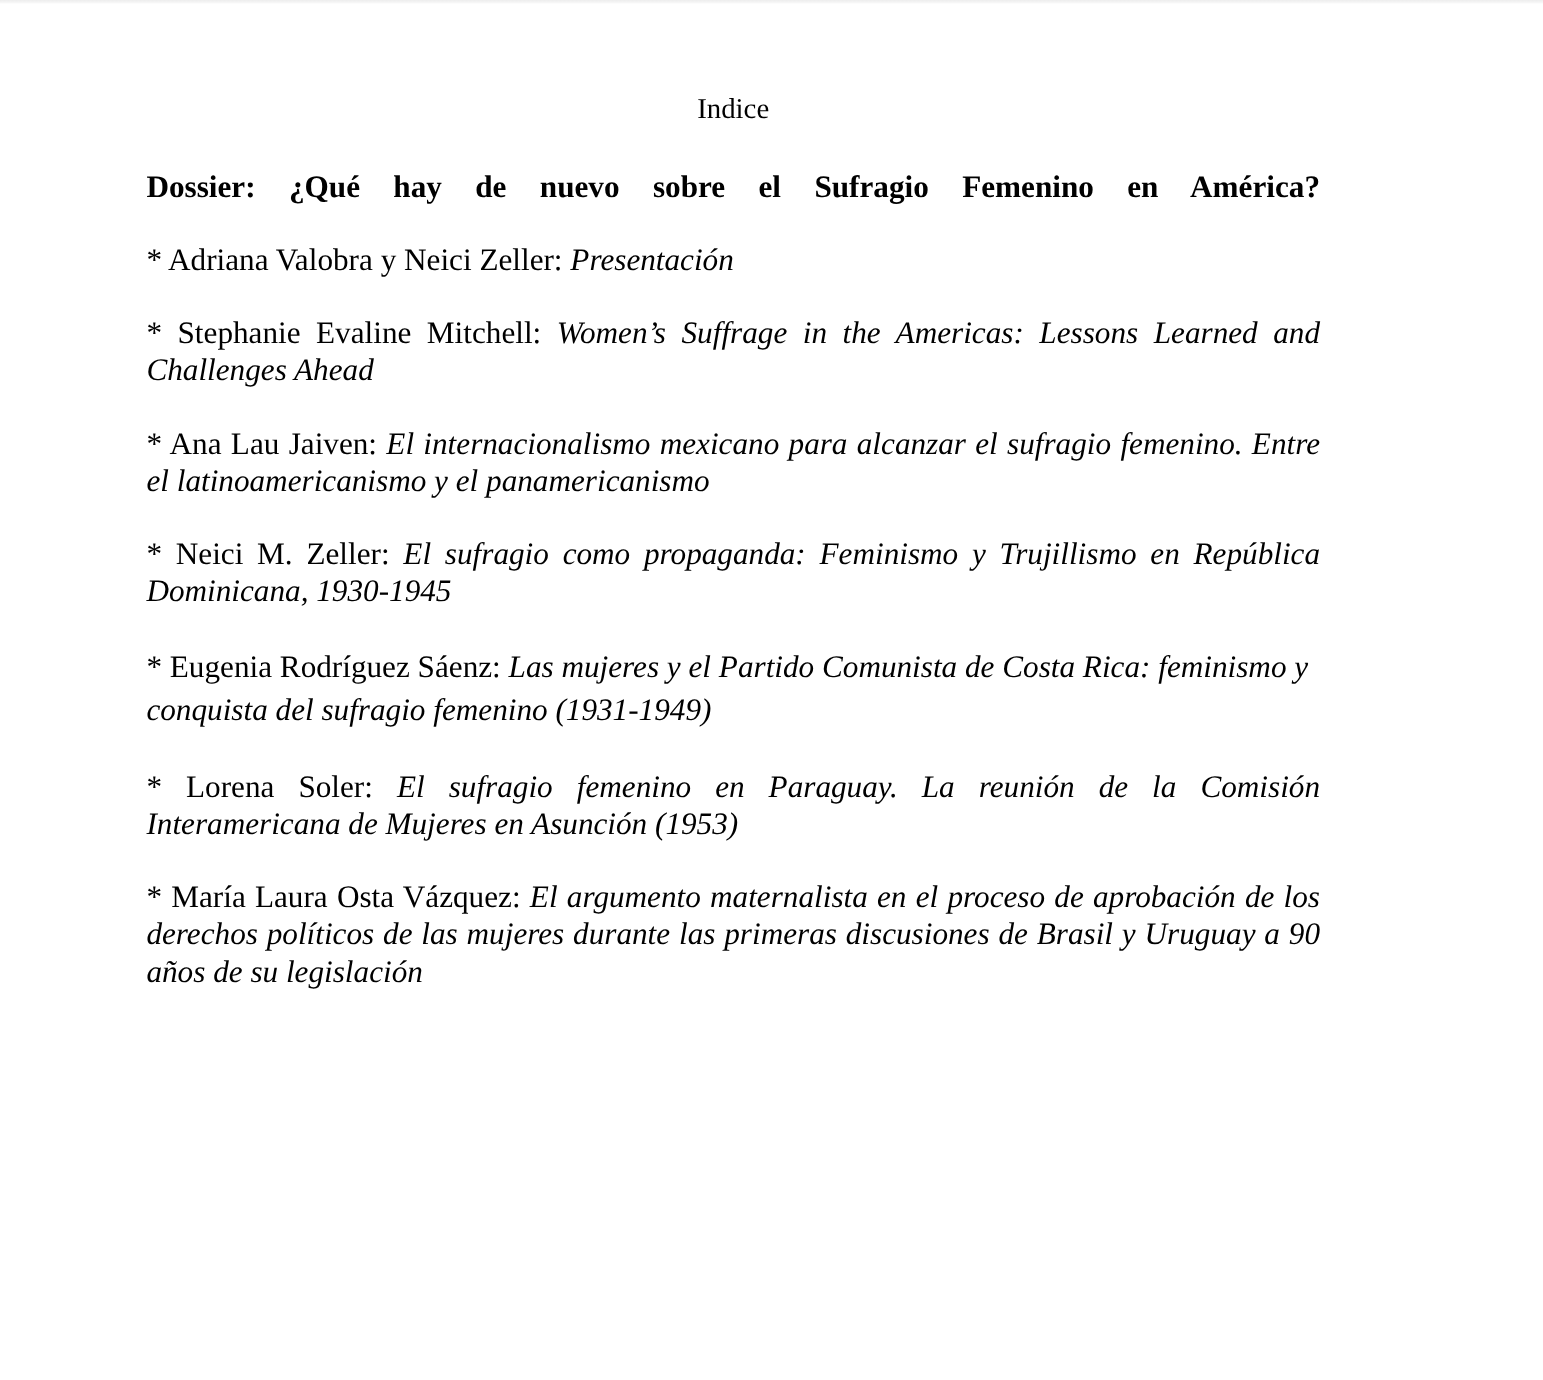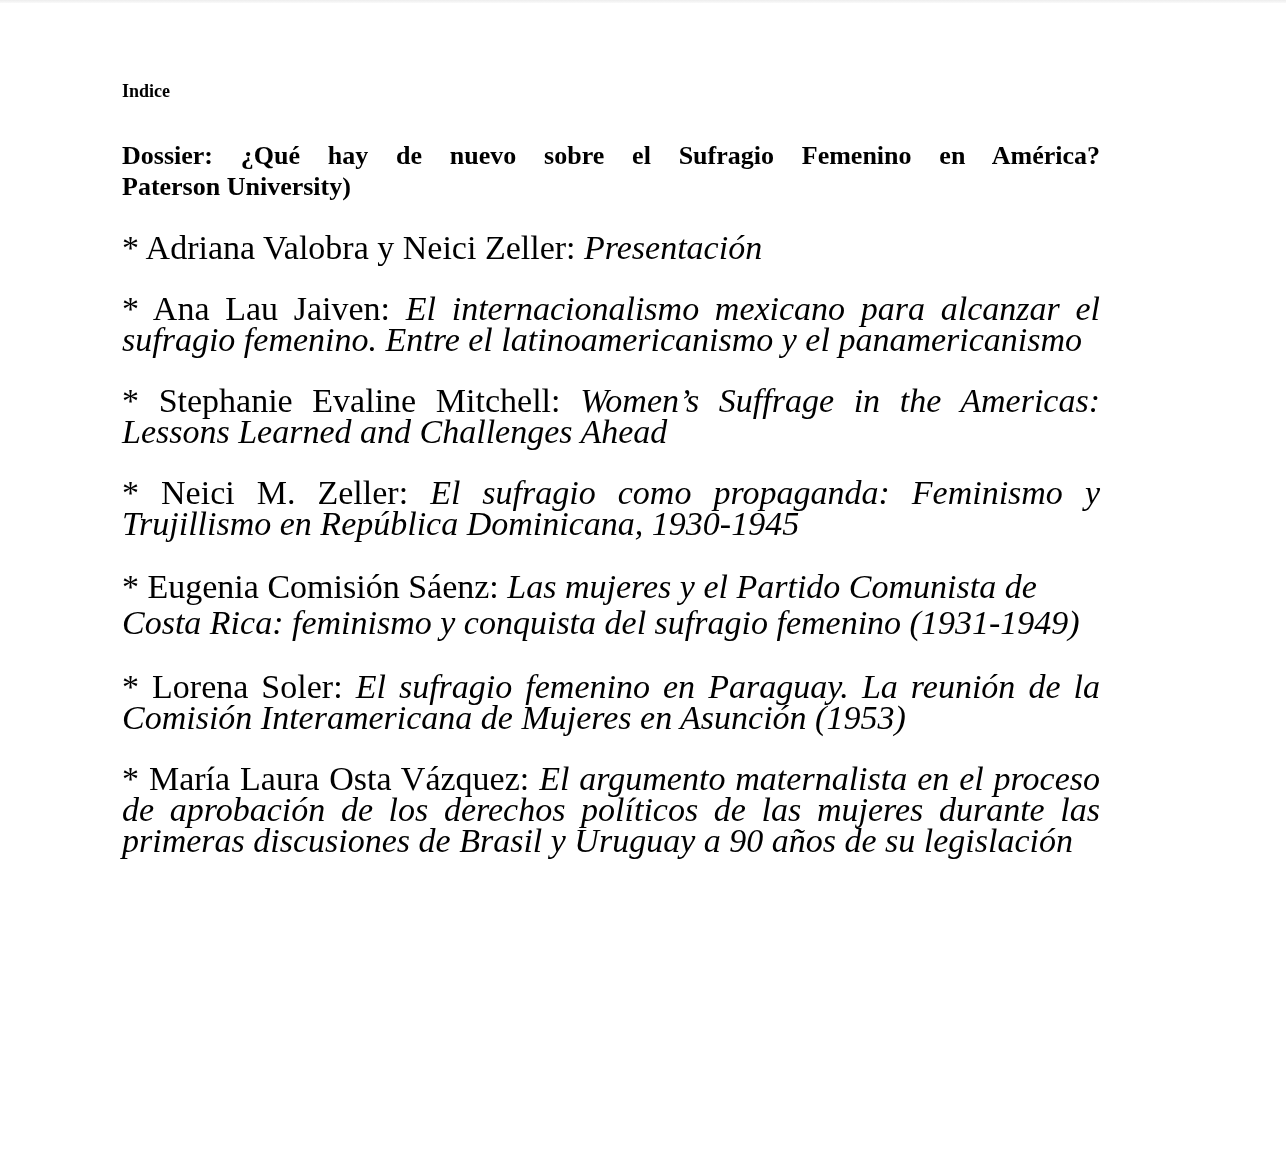--- a/index.html
+++ b/index.html
@@ -22,39 +22,40 @@
     width: 100%;
     height: 3px;
     background: linear-gradient(#ededed, #fafafa);
   }
   .content {
     padding: 76px 0 0 122px;
     width: 978px;
     box-sizing: content-box;
   }
   .doc-title {
-    font-size: 18px;
-    font-weight: bold;
+    font-size: 24px;
+    font-weight: normal;
     line-height: 31px;
     margin: 0;
+    text-align: center;
   }
   .dossier-heading {
     margin-top: 30px;
     font-size: 26px;
     font-weight: bold;
     line-height: 31px;
   }
   .heading-line.just {
     text-align: justify;
     text-align-last: justify;
     margin-top: 33px;
   }
   p.toc-entry {
     margin: 30px 0 0 0;
-    font-size: 34px;
+    font-size: 26px;
     line-height: 31px;
   }
   p.toc-entry.justified {
     text-align: justify;
   }
   p.toc-entry.loose {
     line-height: 36px;
   }
   .entry-title {
     font-style: italic;
@@ -64,32 +65,31 @@
 <body>
 
 <div class="top-edge"></div>
 
 <div class="content">
 
   <h1 class="doc-title">Indice</h1>
 
   <div class="dossier-heading">
     <div class="heading-line just">Dossier: ¿Qué hay de nuevo sobre el Sufragio Femenino en América?</div>
-    <div class="heading-line">Paterson University)</div>
   </div>
 
   <p class="toc-entry"><span class="entry-author">* Adriana Valobra y Neici Zeller:</span> <span class="entry-title">Presentación</span></p>
 
+  <p class="toc-entry justified"><span class="entry-author">* Stephanie Evaline Mitchell:</span> <span class="entry-title">Women’s Suffrage in the Americas: Lessons Learned and Challenges Ahead</span></p>
+
   <p class="toc-entry justified"><span class="entry-author">* Ana Lau Jaiven:</span> <span class="entry-title">El internacionalismo mexicano para alcanzar el sufragio femenino. Entre el latinoamericanismo y el panamericanismo</span></p>
-
-  <p class="toc-entry justified"><span class="entry-author">* Stephanie Evaline Mitchell:</span> <span class="entry-title">Women’s Suffrage in the Americas: Lessons Learned and Challenges Ahead</span></p>
 
 
   <p class="toc-entry justified"><span class="entry-author">* Neici M. Zeller:</span> <span class="entry-title">El sufragio como propaganda: Feminismo y Trujillismo en República Dominicana, 1930-1945</span></p>
 
-  <p class="toc-entry loose"><span class="entry-author">* Eugenia Comisión Sáenz:</span> <span class="entry-title">Las mujeres y el Partido Comunista de Costa Rica: feminismo y conquista del sufragio femenino (1931-1949)</span></p>
+  <p class="toc-entry loose"><span class="entry-author">* Eugenia Rodríguez Sáenz:</span> <span class="entry-title">Las mujeres y el Partido Comunista de Costa Rica: feminismo y conquista del sufragio femenino (1931-1949)</span></p>
 
   <p class="toc-entry justified"><span class="entry-author">* Lorena Soler:</span> <span class="entry-title">El sufragio femenino en Paraguay. La reunión de la Comisión Interamericana de Mujeres en Asunción (1953)</span></p>
 
   <p class="toc-entry justified"><span class="entry-author">* María Laura Osta Vázquez:</span> <span class="entry-title">El argumento maternalista en el proceso de aprobación de los derechos políticos de las mujeres durante las primeras discusiones de Brasil y Uruguay a 90 años de su legislación</span></p>
 
 
 </div>
 
 </body></html>

